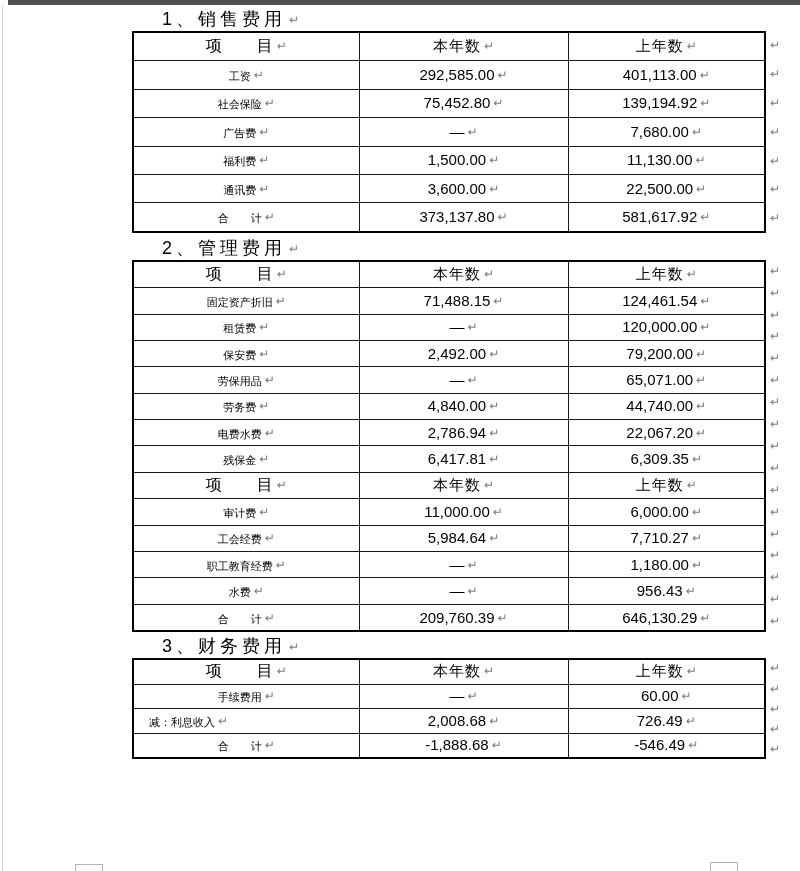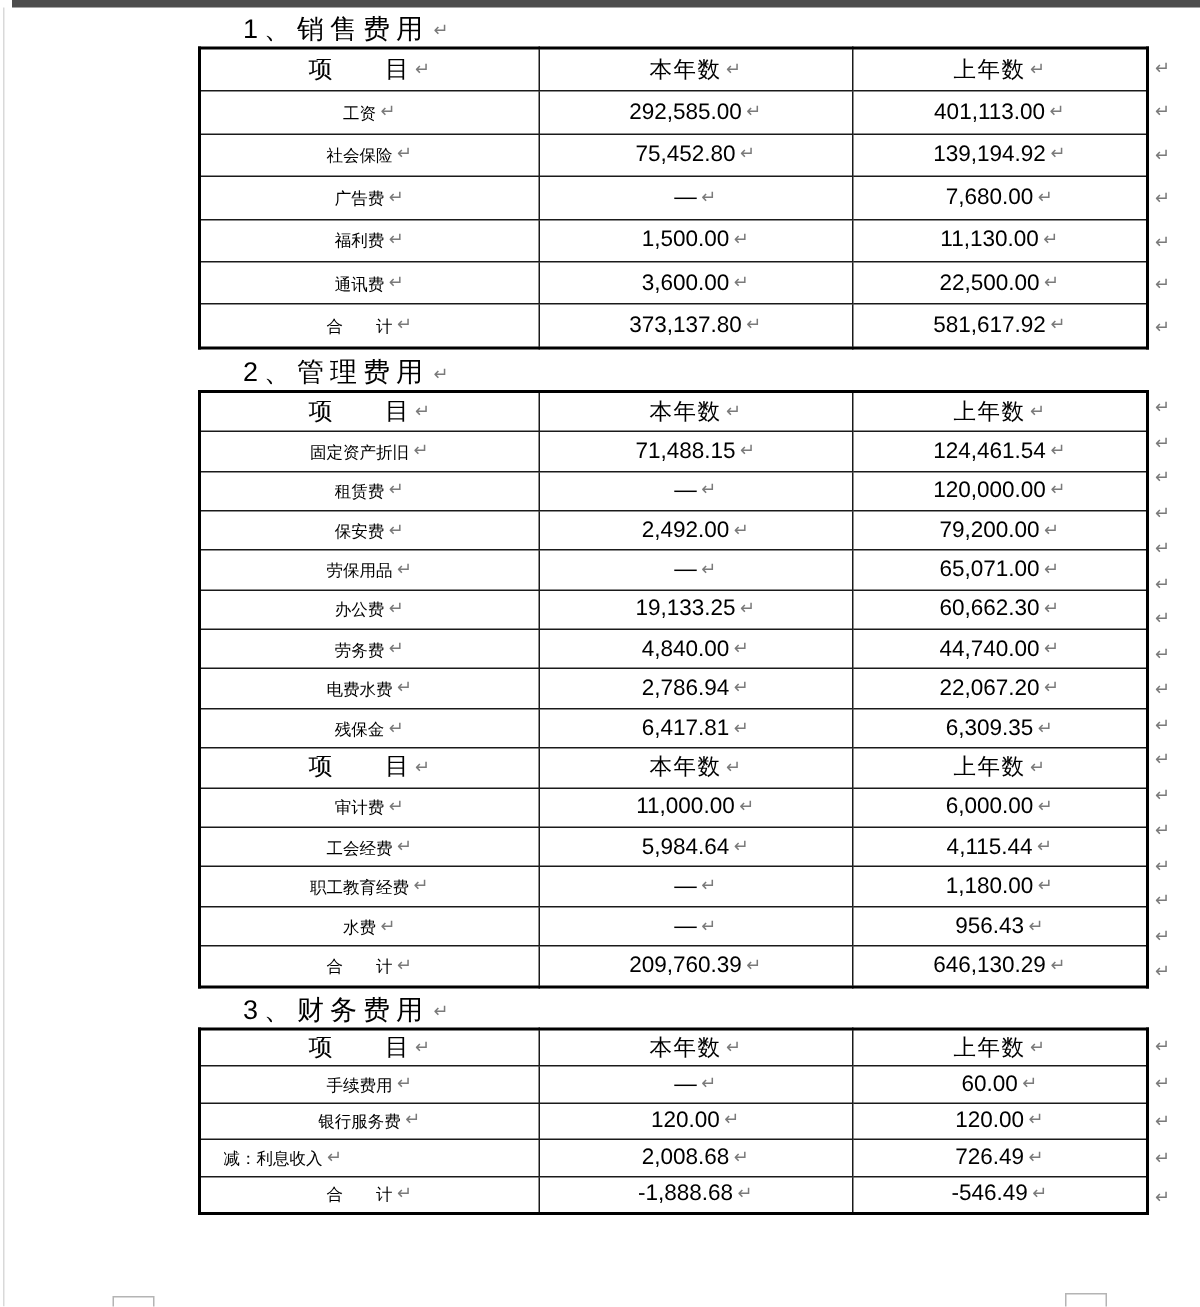--- a/index.html
+++ b/index.html
@@ -133,25 +133,20 @@
               <td class="c-item"><span class="ct">保安费</span><span class="pmark">↵</span></td>
               <td class="c-num"><span class="ct">2,492.00</span><span class="pmark">↵</span></td>
               <td class="c-num"><span class="ct">79,200.00</span><span class="pmark">↵</span></td>
             </tr>
             <tr>
               <td class="c-item"><span class="ct">劳保用品</span><span class="pmark">↵</span></td>
               <td class="c-num"><span class="ct">—</span><span class="pmark">↵</span></td>
               <td class="c-num"><span class="ct">65,071.00</span><span class="pmark">↵</span></td>
             </tr>
             <tr>
-              <td class="c-item"><span class="ct">办公费</span><span class="pmark">↵</span></td>
-              <td class="c-num"><span class="ct">19,133.25</span><span class="pmark">↵</span></td>
-              <td class="c-num"><span class="ct">60,662.30</span><span class="pmark">↵</span></td>
-            </tr>
-            <tr>
               <td class="c-item"><span class="ct">劳务费</span><span class="pmark">↵</span></td>
               <td class="c-num"><span class="ct">4,840.00</span><span class="pmark">↵</span></td>
               <td class="c-num"><span class="ct">44,740.00</span><span class="pmark">↵</span></td>
             </tr>
             <tr>
               <td class="c-item"><span class="ct">电费水费</span><span class="pmark">↵</span></td>
               <td class="c-num"><span class="ct">2,786.94</span><span class="pmark">↵</span></td>
               <td class="c-num"><span class="ct">22,067.20</span><span class="pmark">↵</span></td>
             </tr>
             <tr>
@@ -165,21 +160,21 @@
               <td class="c-num c-head"><span class="ct">上年数</span><span class="pmark">↵</span></td>
             </tr>
             <tr>
               <td class="c-item"><span class="ct">审计费</span><span class="pmark">↵</span></td>
               <td class="c-num"><span class="ct">11,000.00</span><span class="pmark">↵</span></td>
               <td class="c-num"><span class="ct">6,000.00</span><span class="pmark">↵</span></td>
             </tr>
             <tr>
               <td class="c-item"><span class="ct">工会经费</span><span class="pmark">↵</span></td>
               <td class="c-num"><span class="ct">5,984.64</span><span class="pmark">↵</span></td>
-              <td class="c-num"><span class="ct">4,115.44</span><span class="pmark">↵</span></td>
+              <td class="c-num"><span class="ct">7,710.27</span><span class="pmark">↵</span></td>
             </tr>
             <tr>
               <td class="c-item"><span class="ct">职工教育经费</span><span class="pmark">↵</span></td>
               <td class="c-num"><span class="ct">—</span><span class="pmark">↵</span></td>
               <td class="c-num"><span class="ct">1,180.00</span><span class="pmark">↵</span></td>
             </tr>
             <tr>
               <td class="c-item"><span class="ct">水费</span><span class="pmark">↵</span></td>
               <td class="c-num"><span class="ct">—</span><span class="pmark">↵</span></td>
               <td class="c-num"><span class="ct">956.43</span><span class="pmark">↵</span></td>
@@ -229,25 +224,20 @@
               <td class="c-item c-head"><span class="ct">项　　目</span><span class="pmark">↵</span></td>
               <td class="c-num c-head"><span class="ct">本年数</span><span class="pmark">↵</span></td>
               <td class="c-num c-head"><span class="ct">上年数</span><span class="pmark">↵</span></td>
             </tr>
             <tr>
               <td class="c-item"><span class="ct">手续费用</span><span class="pmark">↵</span></td>
               <td class="c-num"><span class="ct">—</span><span class="pmark">↵</span></td>
               <td class="c-num"><span class="ct">60.00</span><span class="pmark">↵</span></td>
             </tr>
             <tr>
-              <td class="c-item"><span class="ct">银行服务费</span><span class="pmark">↵</span></td>
-              <td class="c-num"><span class="ct">120.00</span><span class="pmark">↵</span></td>
-              <td class="c-num"><span class="ct">120.00</span><span class="pmark">↵</span></td>
-            </tr>
-            <tr>
               <td class="c-item c-left"><span class="ct">减：利息收入</span><span class="pmark">↵</span></td>
               <td class="c-num"><span class="ct">2,008.68</span><span class="pmark">↵</span></td>
               <td class="c-num"><span class="ct">726.49</span><span class="pmark">↵</span></td>
             </tr>
             <tr>
               <td class="c-item"><span class="ct">合　　计</span><span class="pmark">↵</span></td>
               <td class="c-num"><span class="ct">-1,888.68</span><span class="pmark">↵</span></td>
               <td class="c-num"><span class="ct">-546.49</span><span class="pmark">↵</span></td>
             </tr>
           </tbody>

